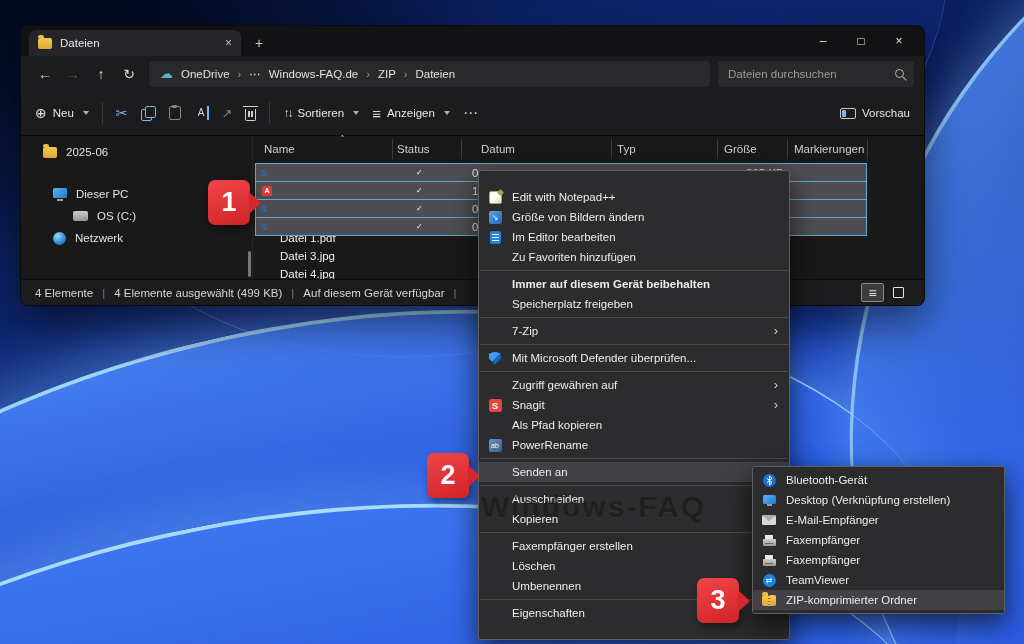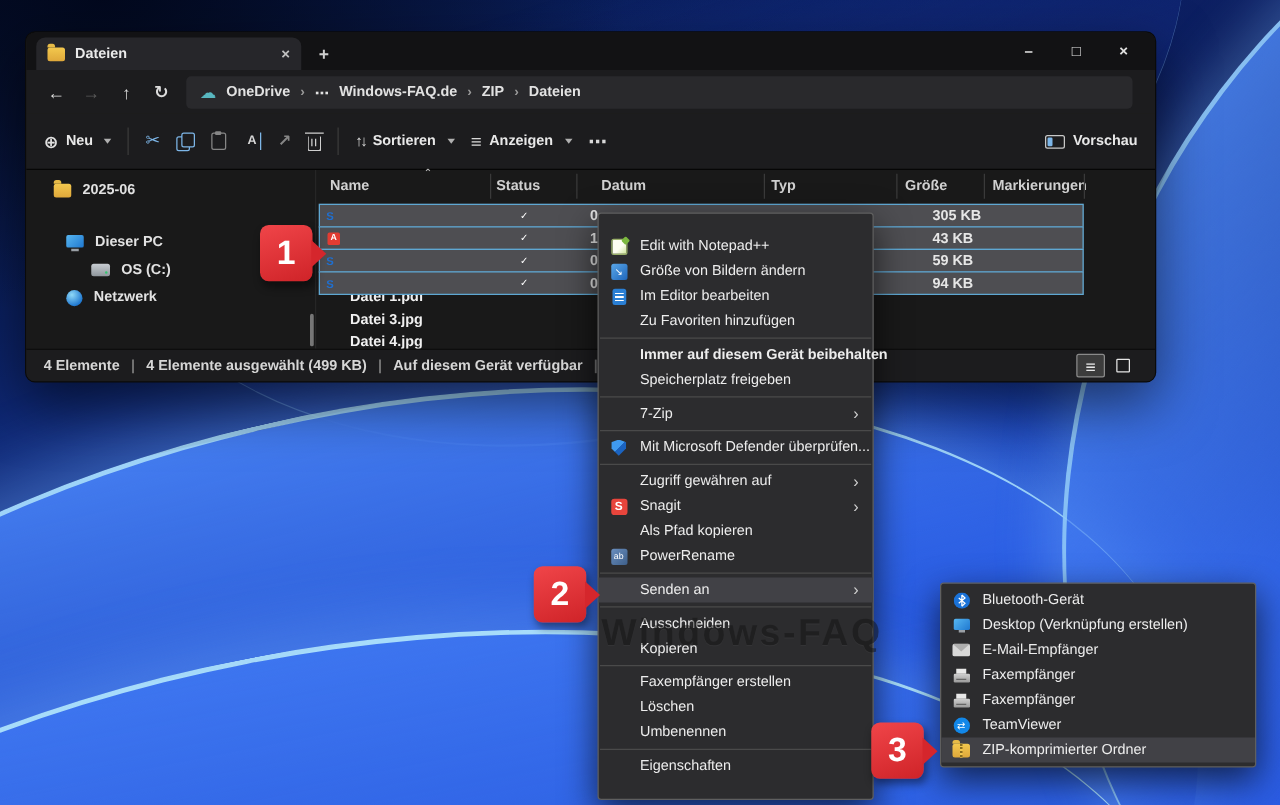--- a/index.html
+++ b/index.html
@@ -26,21 +26,21 @@
     border-left:4px solid rgba(165,222,250,.7);
     background:linear-gradient(105deg, rgba(80,140,248,.95), rgba(35,80,215,.35) 55%, transparent 75%);
     box-shadow:-14px 0 40px rgba(130,190,255,.3); }
   .rib4 { left:60px; top:-260px; width:900px; height:600px; transform:rotate(-18deg);
     border-bottom:2px solid rgba(150,205,245,.35);
     background:linear-gradient(0deg, rgba(25,55,160,.5), transparent 60%); }
 
   
   .win { position:absolute; left:20px; top:25px; width:905px; height:281px; z-index:2;
     background:#1c1c1e; border:1px solid #0a0a0a; border-radius:8px; overflow:hidden;
-    box-shadow:0 18px 45px rgba(0,0,0,.55);font-weight:bold; }
+    box-shadow:0 18px 45px rgba(0,0,0,.55); }
 
   .tabstrip { position:relative; height:30px; background:#121214; display:flex; align-items:flex-end; }
   .tab { margin-left:8px; width:212px; height:26px; background:#26262a; border-radius:7px 7px 0 0;
     display:flex; align-items:center; padding:0 9px; gap:8px; }
   .tab-title { flex:1; color:#eaeaea; font-size:11.5px; }
   .tab-close { color:#c0c0c0; font-size:12px; line-height:12px; }
   .newtab { color:#cfcfcf; font-size:14px; margin:0 0 5px 14px; }
   .winctl { position:absolute; right:6px; top:0; height:30px; display:flex; align-items:center; }
   .winctl span { width:38px; text-align:center; color:#e0e0e0; font-size:12px; }
 
@@ -142,21 +142,21 @@
     color:#d6d6d6; font-size:11.5px; }
   .sdiv { color:#787878; }
   .vtgroup { margin-left:auto; display:flex; gap:3px; }
   .vt { width:23px; height:19px; display:flex; align-items:center; justify-content:center;
     border:1px solid transparent; border-radius:2px; }
   .vt.active { background:#3c3c3c; border-color:#8a8a8a; }
   .vt-lines { color:#e6e6e6; font-size:14px; }
   .vt-sq { width:11px; height:11px; border:1.6px solid #e6e6e6; border-radius:1px; }
 
   
-  .cmenu { position:absolute; left:478px; top:170px; width:221px; z-index:4;
+  .cmenu { position:absolute; left:478px; top:170px; width:312px; z-index:4;
     background:#2c2c2e; border:1px solid #5f5f5f; border-radius:3px; padding:16px 0;
     box-shadow:0 10px 28px rgba(0,0,0,.65); }
   .msep { height:1px; background:#4a4a4a; margin:3px 1px; }
   .mitem { position:relative; height:20px; display:flex; align-items:center;
     padding:0 12px 0 8px; color:#ededed; font-size:11.5px; white-space:nowrap; }
   .mitem.hl { background:#414146; }
   .mitem.bold { font-weight:bold; }
   .mi { width:16px; height:16px; margin-right:9px; flex:none; display:flex;
     align-items:center; justify-content:center; }
   .has-sub::after { content:"›"; position:absolute; right:11px; top:50%; transform:translateY(-52%);
@@ -262,20 +262,24 @@
       <div class="crumbbar">
         <span class="cloud">☁</span>
         <span class="crumb">OneDrive</span>
         <span class="csep">›</span>
         <span class="crumb">⋯</span>
         <span class="crumb">Windows-FAQ.de</span>
         <span class="csep">›</span>
         <span class="crumb">ZIP</span>
         <span class="csep">›</span>
         <span class="crumb">Dateien</span>
+      </div>
+      <div class="search">
+        <span class="search-text">Dateien durchsuchen</span>
+        <span class="ic-search"></span>
       </div>
     </div>
 
     <div class="toolbar">
       <div class="tbtn">
         <span class="g-plus">⊕</span>
         <span>Neu</span>
         <span class="chev"></span>
       </div>
       <div class="tsep"></div>

